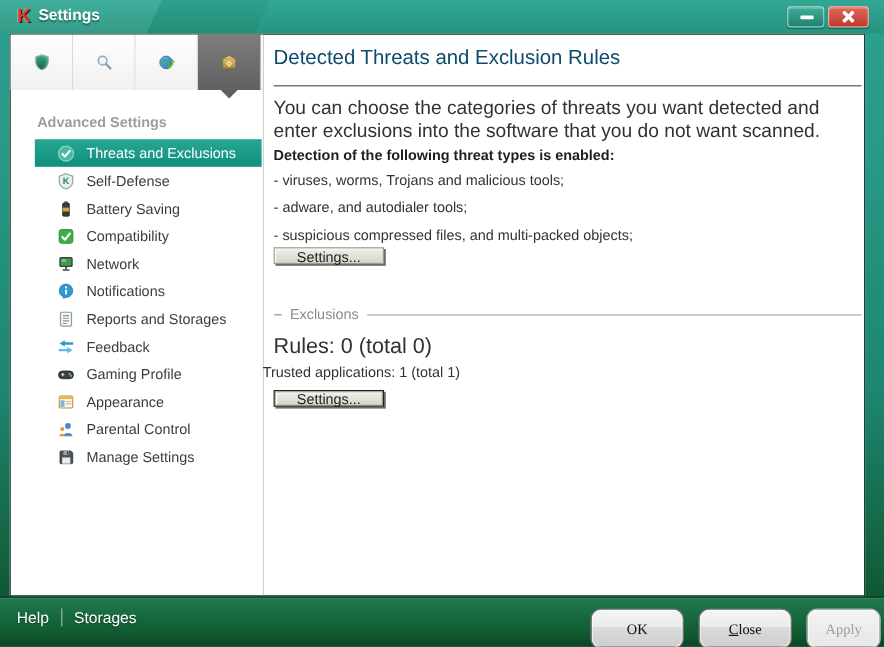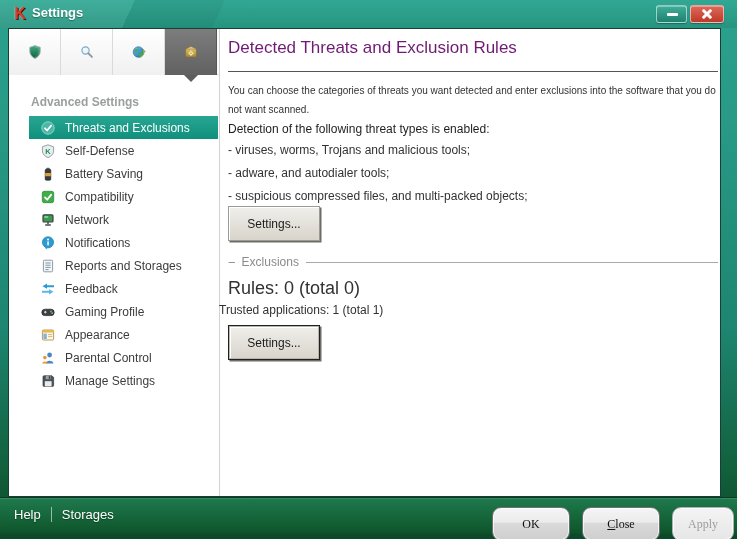--- a/index.html
+++ b/index.html
@@ -41,37 +41,37 @@
     background:linear-gradient(180deg,#ffffff,#f0f0f0);
     display:flex; align-items:center; justify-content:center; position:relative; cursor:pointer; }
   .tab.selected{ background:linear-gradient(180deg,#7d7d7d,#616161); border-right-color:#575757; }
   .tab.selected::after{ content:""; position:absolute; left:50%; bottom:-7px; margin-left:-7px;
     border:7px solid transparent; border-top:7px solid #5e5e5e; border-bottom:none; }
 
   
   .sidebar-header{ position:absolute; left:22px; top:66px; font-size:12px; font-weight:bold; color:#9b9e9e; }
   .side-list{ position:absolute; left:0; top:87px; width:210px; }
   .side-item{ height:23px; margin:0 0 0 20px; width:189px; display:flex; align-items:center;
-    padding-left:12px; cursor:pointer; }
+    padding-left:19px; cursor:pointer; }
   .side-item .lbl{ font-size:12px; color:#3c3c3c; margin-left:10px; white-space:nowrap; }
   .side-item.selected{ background:linear-gradient(180deg,#27a692,#108f7e); }
   .side-item.selected .lbl{ color:#fff; }
   .sicon{ width:14px; height:14px; flex:0 0 14px; display:block; }
 
   .v-divider{ position:absolute; left:210px; top:0; bottom:0; width:1px; background:#d2d2d2; }
 
   
-  .main-title{ position:absolute; left:219px; top:9px; font-size:17px; font-weight:400; color:#701a75; }
+  .main-title{ position:absolute; left:219px; top:9px; font-size:17px; font-weight:400; color:#0c4a6e; }
   .title-rule{ position:absolute; left:219px; top:42px; width:490px; height:1px; background:#565656; }
-  .desc{ position:absolute; left:219px; top:52px; width:488px; font-size:10px; line-height:19px; color:#323232; }
-  .det-head{ position:absolute; left:219px; top:93px; font-size:12px; font-weight:normal; color:#1e1e1e; }
+  .desc{ position:absolute; left:219px; top:52px; width:488px; font-size:16px; line-height:19px; color:#323232; }
+  .det-head{ position:absolute; left:219px; top:93px; font-size:12px; font-weight:bold; color:#1e1e1e; }
   .threat-list{ position:absolute; left:219px; top:114px; font-size:12px; color:#323232; }
   .threat-list div{ margin-bottom:9px; }
 
-  .classic-btn{ position:absolute; width:92px; height:35px; font-size:12px; color:#1c1c1c;
+  .classic-btn{ position:absolute; width:92px; height:14px; font-size:12px; color:#1c1c1c;
     background:linear-gradient(180deg,#f0efeb,#d8d4cb); border:1px solid #9b9a93;
     box-shadow:inset 1px 1px 0 #ffffff, 1.5px 1.5px 0 #6d6d68; cursor:pointer;
     font-family:"Liberation Sans",sans-serif; }
   .btn-det{ left:219px; top:177px; }
   .btn-exc{ left:219px; top:296px; border:1px solid #202020;
     box-shadow:inset 0 0 0 1px #b9b6ad, inset 2px 2px 0 #fff, 1.5px 1.5px 0 #6d6d68; }
 
   .group-legend{ position:absolute; left:219px; top:226px; width:490px; display:flex; align-items:center; }
   .group-legend .minus{ color:#8b8b8b; font-size:13px; line-height:13px; cursor:pointer; }
   .group-legend .gl-label{ color:#8b8b8b; font-size:12px; margin:0 7px 0 6px; }

